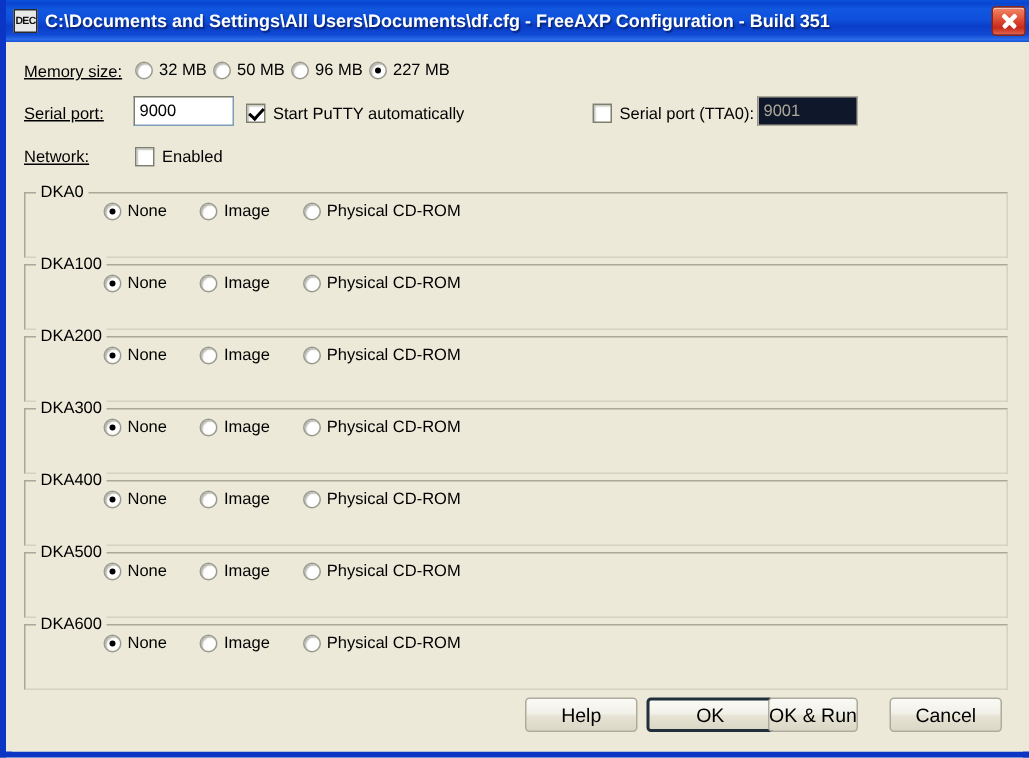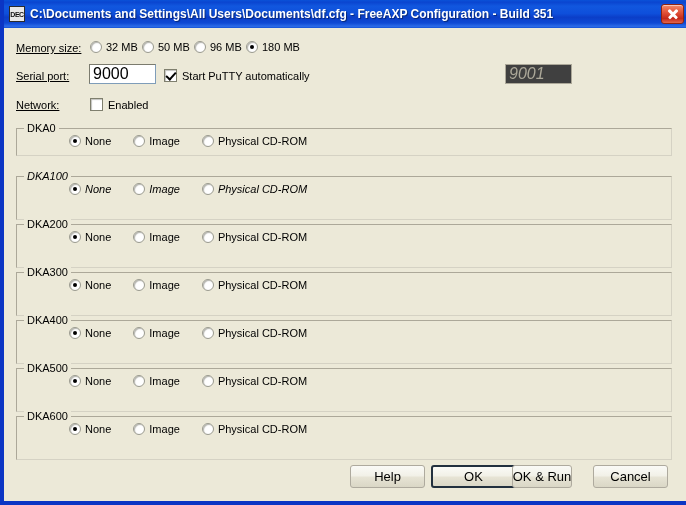--- a/index.html
+++ b/index.html
@@ -176,30 +176,29 @@
     transform: rotate(42deg);
   }
 
   .textbox {
     box-sizing: border-box;
     background: #FFFFFF;
     border: 1px solid #7F9DB9;
     border-top-color: #7b7b6e;
     border-left-color: #7b7b6e;
     font-family: "Liberation Sans", sans-serif;
-    font-size: 16px;
+    font-size: 11px;
     color: #000000;
     padding: 2px 3px;
     line-height: 14px;
   }
   .textbox.disabled {
-    background: #404040;
+    background: #0f172a;
     color: #ACA899;
     border-color: #ACA899;
-    font-style: italic;
   }
 
   
   .groupbox {
     position: absolute;
     box-sizing: border-box;
     border: 1px solid #D5D2C4;
     border-top-color: #ACA899;
     border-left-color: #ACA899;
     background: transparent;
@@ -269,57 +268,61 @@
     <div class="radio" style="position:absolute; left:134px; top:13px;">
       <span class="radio-dot"></span>
       <span class="lbl">50 MB</span>
     </div>
     <div class="radio" style="position:absolute; left:186px; top:13px;">
       <span class="radio-dot"></span>
       <span class="lbl">96 MB</span>
     </div>
     <div class="radio" style="position:absolute; left:238px; top:13px;">
       <span class="radio-dot on"></span>
-      <span class="lbl">180 MB</span>
+      <span class="lbl">227 MB</span>
     </div>
 
     <div class="row-label lbl" style="left:8px; top:42px;">Serial port:</div>
     <input class="textbox" style="position: absolute; left: 81px; top: 36px; width: 67px; height: 20px;" value="9000">
     <div class="checkbox" style="position:absolute; left:156px; top:41px;">
       <span class="check-box on"></span>
       <span class="lbl">Start PuTTY automatically</span>
     </div>
 
+    <div class="checkbox" style="position:absolute; left:387px; top:41px;">
+      <span class="check-box"></span>
+      <span class="lbl">Serial port (TTA0):</span>
+    </div>
     <input class="textbox disabled" style="position: absolute; left: 497px; top: 36px; width: 67px; height: 20px;" disabled="" value="9001">
 
     <div class="row-label lbl" style="left:8px; top:71px;">Network:</div>
     <div class="checkbox" style="position:absolute; left:82px; top:70px;">
       <span class="check-box"></span>
       <span class="lbl">Enabled</span>
     </div>
 
-    <div class="groupbox" style="left:8px; top:100px; width:656px; height:28px;">
+    <div class="groupbox" style="left:8px; top:100px; width:656px; height:44px;">
       <div class="gb-title">DKA0</div>
       <div class="gb-row">
         <div class="radio">
           <span class="radio-dot on"></span>
           <span class="lbl">None</span>
         </div>
         <div class="radio">
           <span class="radio-dot"></span>
           <span class="lbl">Image</span>
         </div>
         <div class="radio">
           <span class="radio-dot"></span>
           <span class="lbl">Physical CD-ROM</span>
         </div>
       </div>
     </div>
 
-    <div class="groupbox" style="left:8px; top:148px; width:656px; height:44px;font-style:italic;">
+    <div class="groupbox" style="left:8px; top:148px; width:656px; height:44px;">
       <div class="gb-title">DKA100</div>
       <div class="gb-row">
         <div class="radio">
           <span class="radio-dot on"></span>
           <span class="lbl">None</span>
         </div>
         <div class="radio">
           <span class="radio-dot"></span>
           <span class="lbl">Image</span>
         </div>

